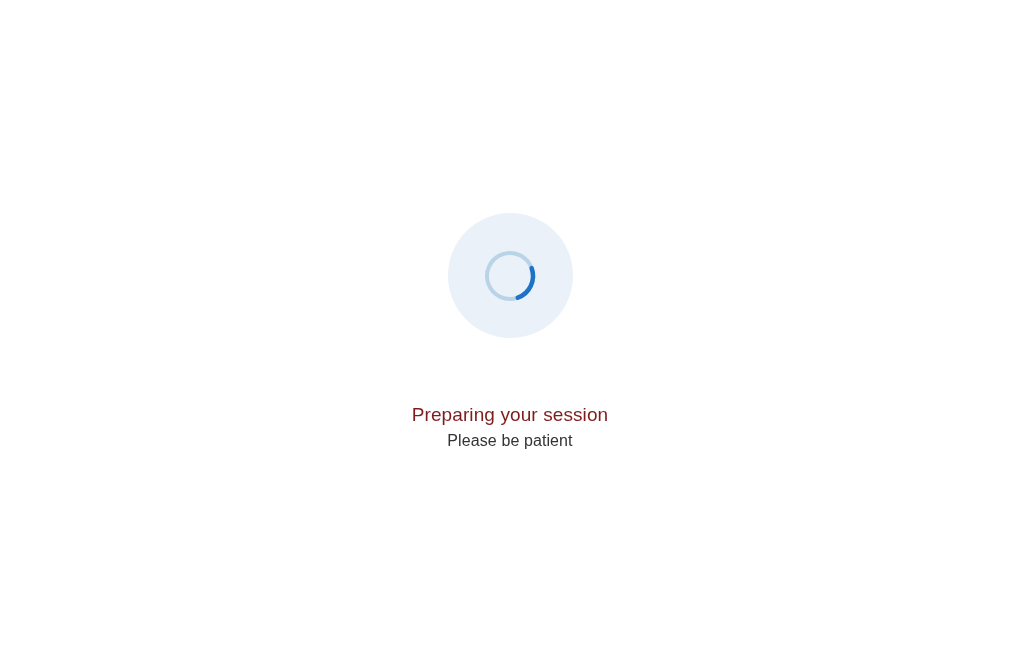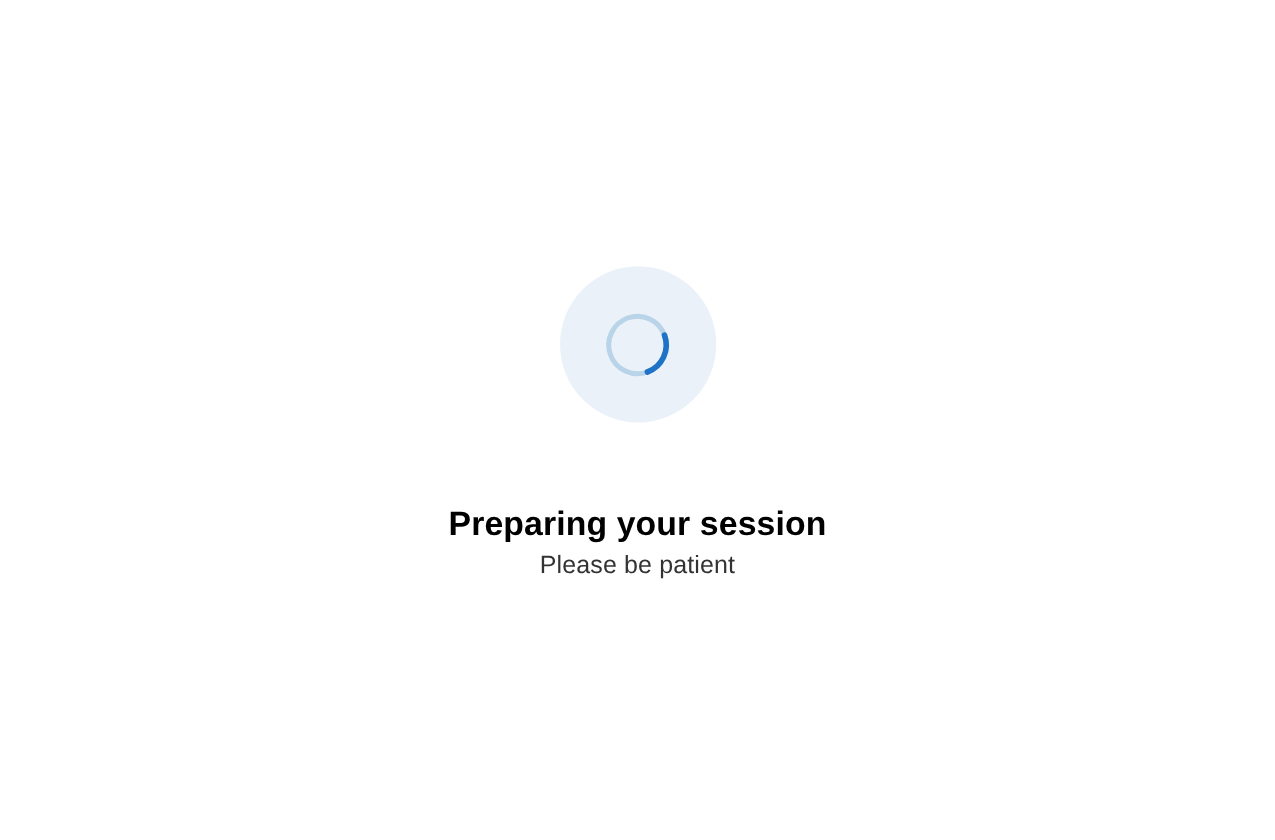--- a/index.html
+++ b/index.html
@@ -32,28 +32,28 @@
       width: 52px;
       height: 52px;
       position: relative;
     }
     .spinner svg {
       width: 100%;
       height: 100%;
       transform: rotate(-20deg);
     }
     .title {
-      font-size: 27px;
-      font-weight: 700;
-      color: #000000;
+      font-size: 19px;
+      font-weight: 400;
+      color: #7f1d1d;
       margin-bottom: 6px;
       letter-spacing: 0.1px;
     }
     .subtitle {
-      font-size: 20px;
+      font-size: 16px;
       font-weight: 400;
       color: #333333;
       letter-spacing: 0.1px;
     }
   </style>
 </head>
 <body>
 
 <div class="spinner-container">
   <div class="spinner">

